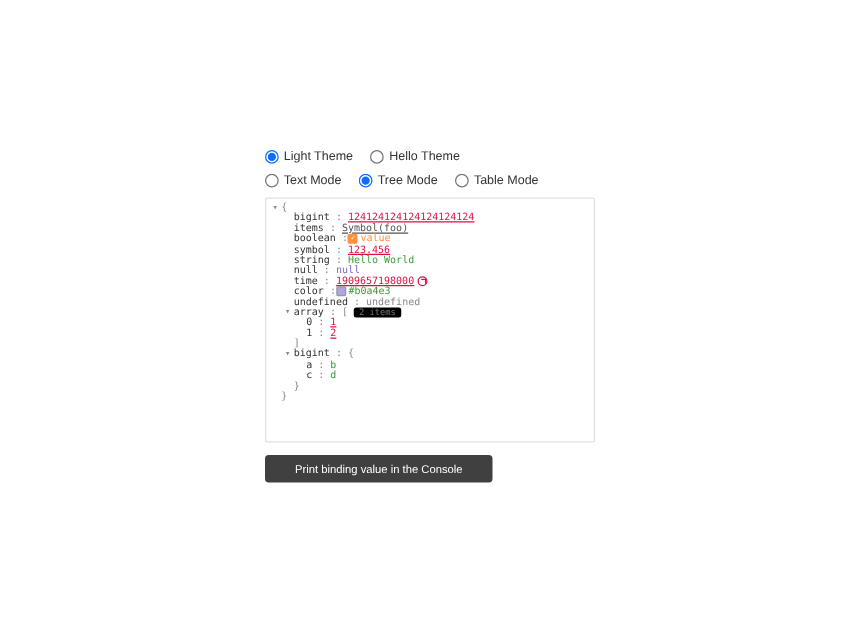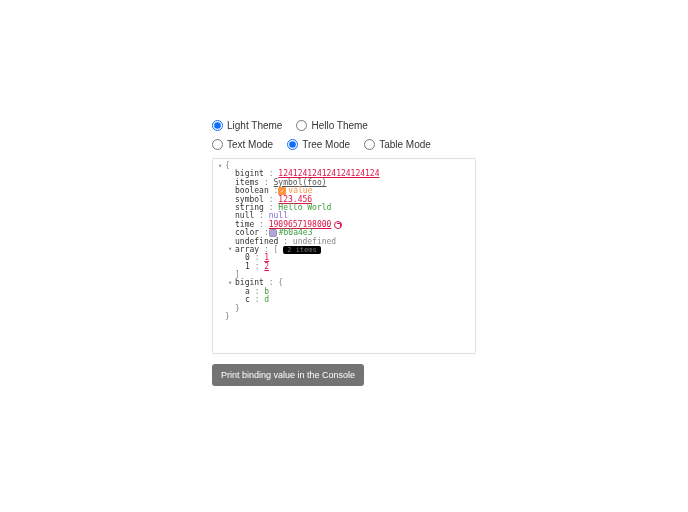--- a/index.html
+++ b/index.html
@@ -119,24 +119,24 @@
     color: #777;
     font-size: 7px;
     padding: 0 4px;
     border-radius: 2px;
     line-height: 8px;
     height: 8px;
   }
   .btn {
     margin-top: 10px;
     display: inline-block;
-    background: #737373;
+    background: #404040;
     color: #fff;
     font-size: 9px;
-    padding: 6px 9px;
+    padding: 6px 24px;
     border-radius: 3px;
     border: none;
     cursor: pointer;
   }
 </style>
 </head>
 <body>
 
 <div class="container">
 

